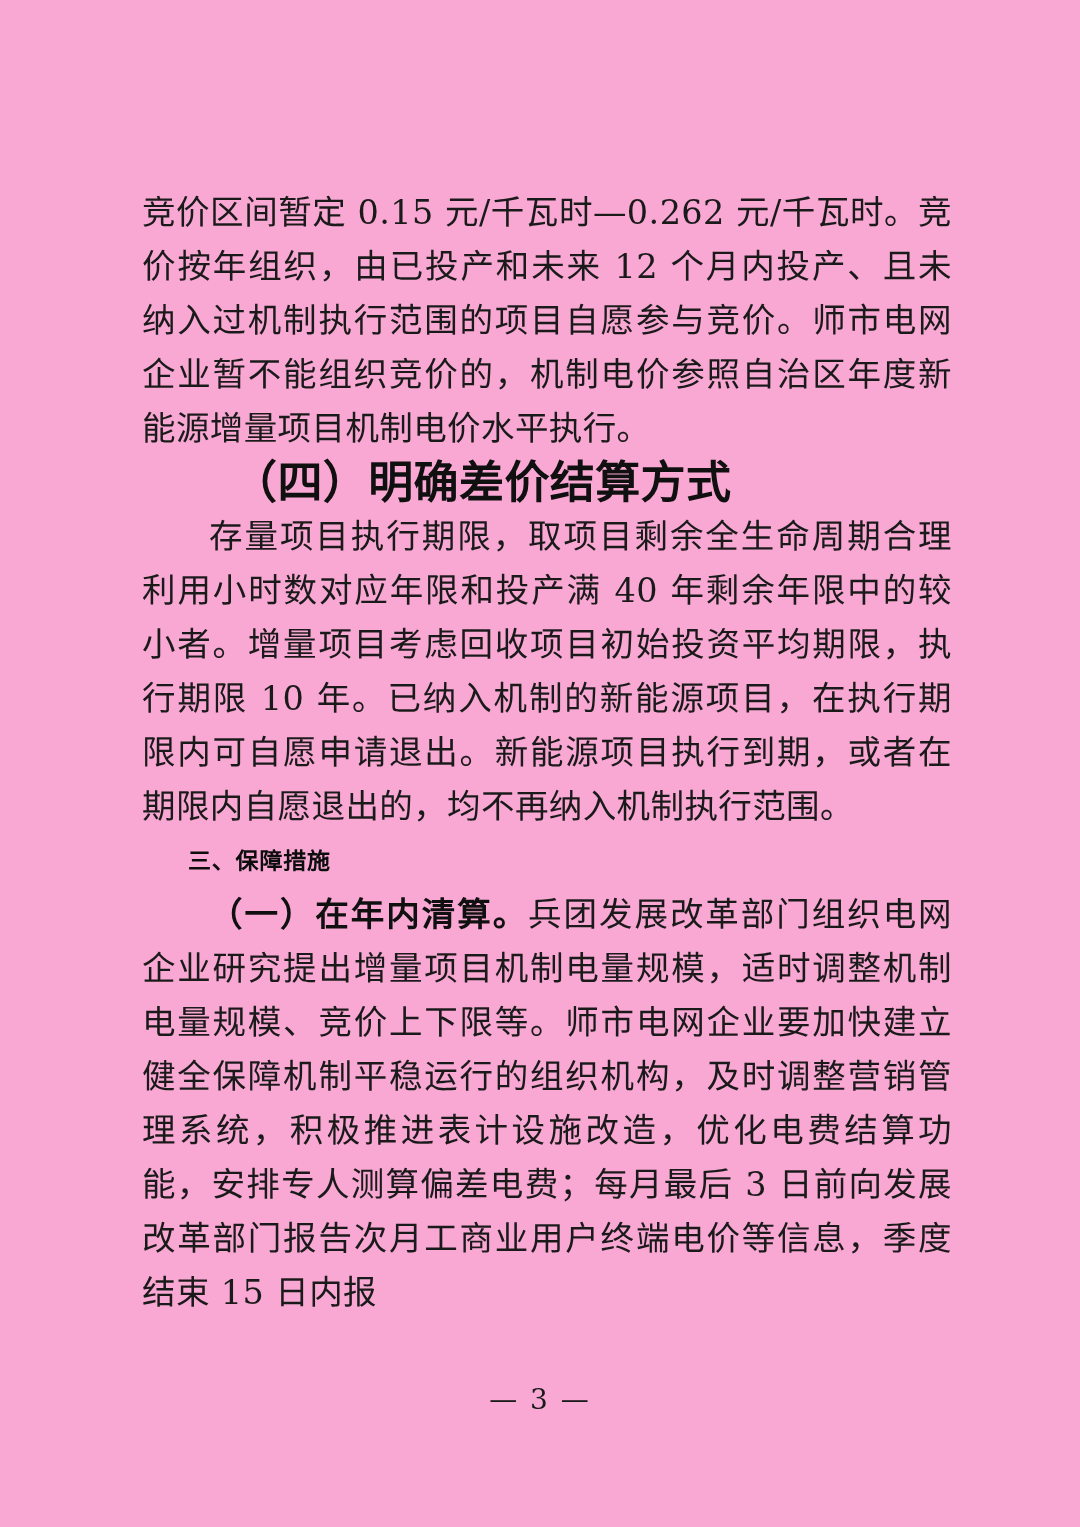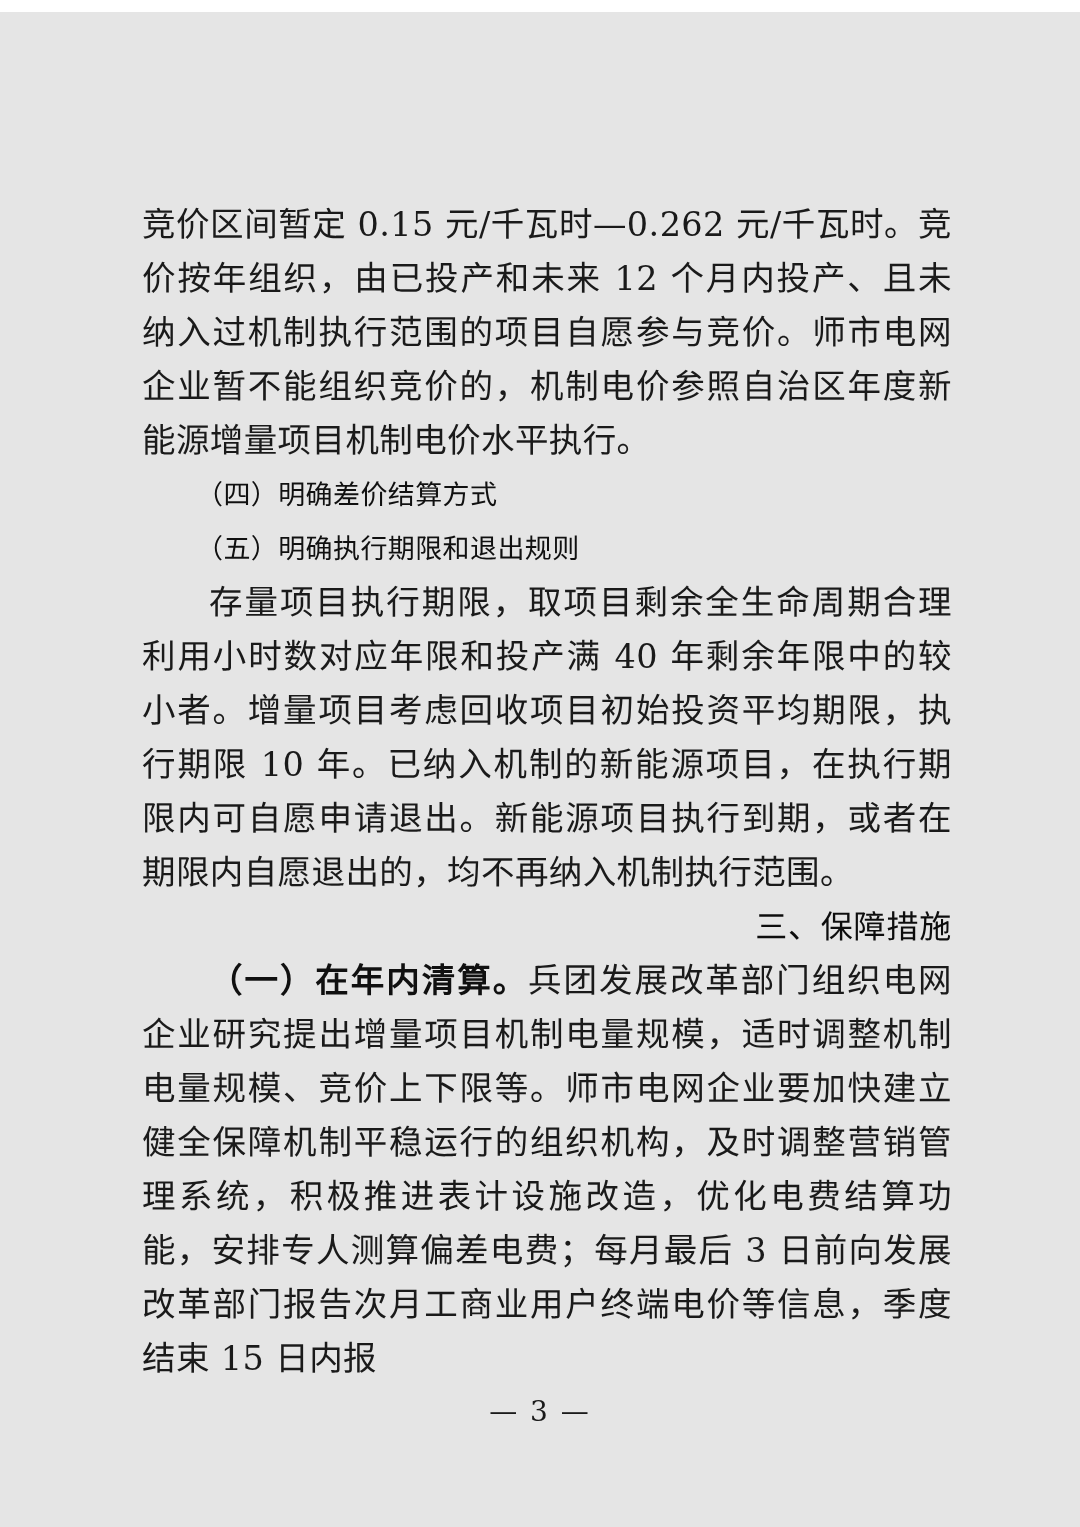--- a/index.html
+++ b/index.html
@@ -14,22 +14,21 @@
     position: relative;
     overflow: hidden;
     font-family: "DejaVu Serif", "Liberation Serif", serif;
     color: #141414;
     -webkit-font-smoothing: antialiased;
   }
 
   .page {
     position: absolute;
     inset: 0;
-    background: #e5e5e5;
-    margin-top: 12px;
+    background: #f9a8d4;
   }
 
   
   .text-column {
     position: absolute;
     left: 142px;
     top: 186px;
     width: 810px;
   }
 
@@ -46,40 +45,39 @@
     color: #1a1a1a;
     font-weight: 400;
   }
   .para.indent {
     text-indent: 2em;
   }
 
   
   .subheading {
     font-family: "DejaVu Serif", "Liberation Serif", serif;
-    font-size: 27px;
+    font-size: 45px;
     line-height: 54px;
-    font-weight: 400;
+    font-weight: 700;
     text-indent: 2em;
     margin: 0;
     color: #101010;
     letter-spacing: 0.4px;
   }
 
   
   .heading-major {
     font-family: "Liberation Sans", "DejaVu Sans", sans-serif;
-    font-size: 32px;
+    font-size: 23px;
     line-height: 54px;
-    font-weight: 400;
+    font-weight: 700;
     text-indent: 2em;
     margin: 0;
     color: #0d0d0d;
     letter-spacing: 0.8px;
-    text-align: right;
   }
 
   
   .runin {
     font-weight: 700;
     color: #101010;
   }
 
   
   .page-footer {
@@ -99,21 +97,20 @@
 
 <div class="page">
 
   <div class="text-column">
 
     <p class="para">竞价区间暂定 0.15 元/千瓦时—0.262 元/千瓦时。竞价按年组织，由已投产和未来 12 个月内投产、且未纳入过机制执行范围的项目自愿参与竞价。师市电网企业暂不能组织竞价的，机制电价参照自治区年度新能源增量项目机制电价水平执行。</p>
 
     <h3 class="subheading">（四）明确差价结算方式</h3>
 
 
-    <h3 class="subheading">（五）明确执行期限和退出规则</h3>
 
     <p class="para indent">存量项目执行期限，取项目剩余全生命周期合理利用小时数对应年限和投产满 40 年剩余年限中的较小者。增量项目考虑回收项目初始投资平均期限，执行期限 10 年。已纳入机制的新能源项目，在执行期限内可自愿申请退出。新能源项目执行到期，或者在期限内自愿退出的，均不再纳入机制执行范围。</p>
 
     <h2 class="heading-major">三、保障措施</h2>
 
     <p class="para indent"><span class="runin">（一）在年内清算。</span><span>兵团发展改革部门组织电网企业研究提出增量项目机制电量规模，适时调整机制电量规模、竞价上下限等。师市电网企业要加快建立健全保障机制平稳运行的组织机构，及时调整营销管理系统，积极推进表计设施改造，优化电费结算功能，安排专人测算偏差电费；每月最后 3 日前向发展改革部门报告次月工商业用户终端电价等信息，季度结束 15 日内报</span></p>
 
   </div>
 
   <div class="page-footer">— 3 —</div>

